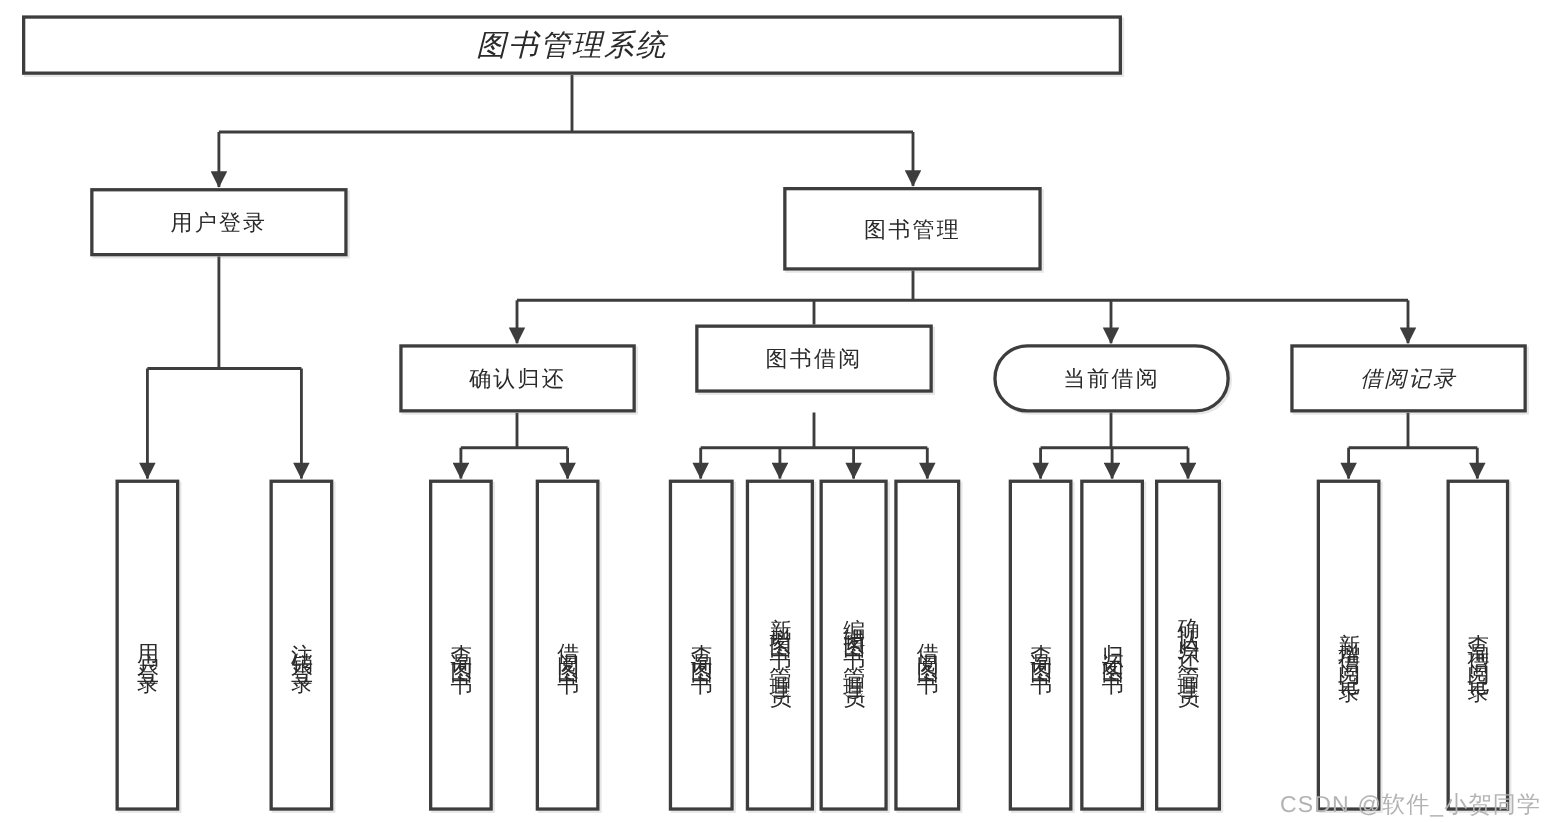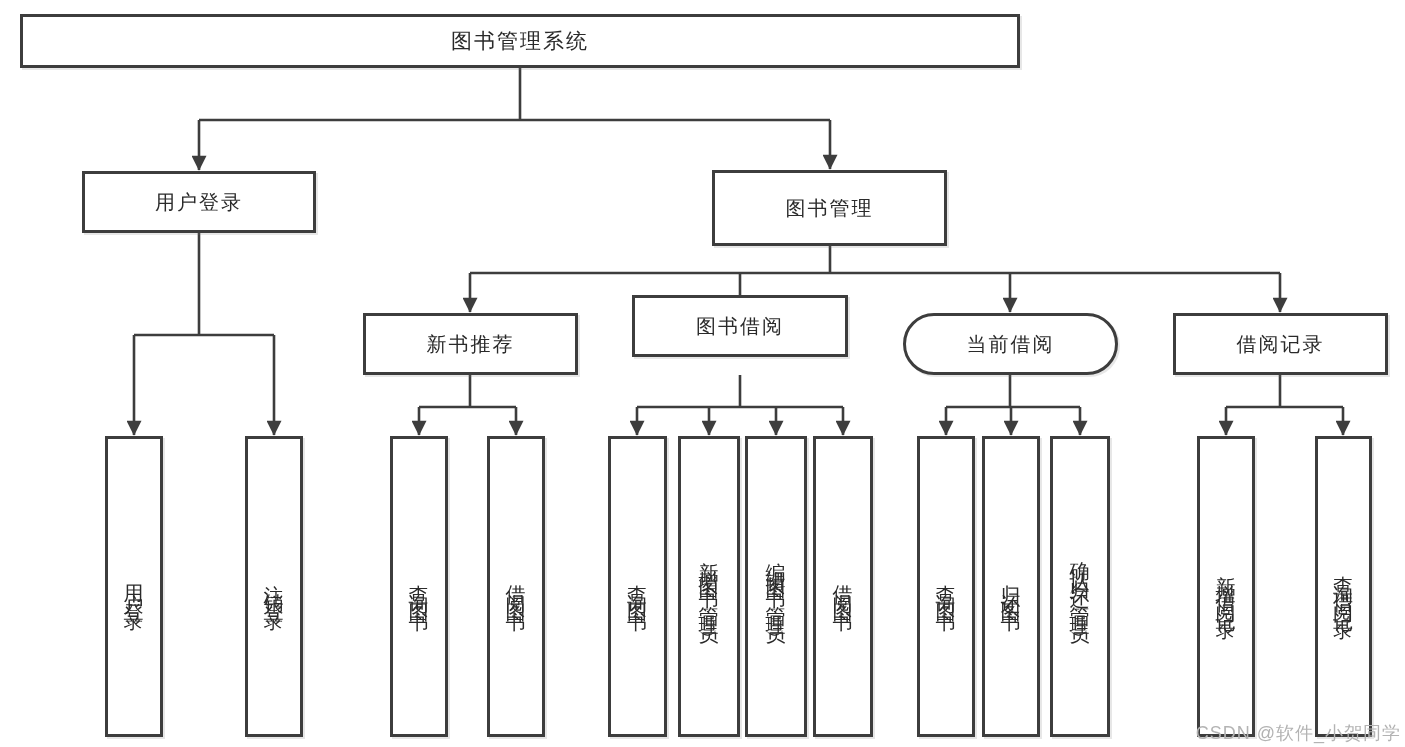--- a/index.html
+++ b/index.html
@@ -39,21 +39,21 @@
     writing-mode: vertical-rl;
     letter-spacing: 9px;
     font-size: 20px;
     white-space: normal;
     line-height: 1;
   }
   .watermark {
     position: absolute;
     right: 4px;
     bottom: 2px;
-    font-size: 18px;
+    font-size: 21px;
     letter-spacing: 1px;
     color: #b3b3b3;
     z-index: 5;
     pointer-events: none;
   }
   svg line, svg path { stroke: #3d3d3d; stroke-width: 2.6; fill: none; }
   svg .head { fill: #3d3d3d; stroke: none; }
 </style>
 </head>
 <body>
@@ -108,29 +108,29 @@
       <line x1="1080" y1="407" x2="1080" y2="435" marker-end="url(#arrow)"></line>
     </g>
 
     <g>
       <path d="M1280 375 V407 M1226 407 H1343"></path>
       <line x1="1226" y1="407" x2="1226" y2="435" marker-end="url(#arrow)"></line>
       <line x1="1343" y1="407" x2="1343" y2="435" marker-end="url(#arrow)"></line>
     </g>
   </svg>
 
-  <div class="node" style="left:20px; top:14px; width:1000px; height:54px; font-size:21px;">图书管理系统</div>
+  <div class="node" style="left:20px; top:14px; width:1000px; height:54px; font-size:27px;font-style:italic;">图书管理系统</div>
 
   <div class="node" style="left:82px; top:171px; width:234px; height:62px;">用户登录</div>
   <div class="node" style="left:712px; top:170px; width:235px; height:76px;">图书管理</div>
 
-  <div class="node" style="left:363px; top:313px; width:215px; height:62px;">新书推荐</div>
+  <div class="node" style="left:363px; top:313px; width:215px; height:62px;">确认归还</div>
   <div class="node" style="left:632px; top:295px; width:216px; height:62px;">图书借阅</div>
   <div class="node" style="left:903px; top:313px; width:215px; height:62px;border-radius:31px;">当前借阅</div>
-  <div class="node" style="left:1173px; top:313px; width:215px; height:62px;">借阅记录</div>
+  <div class="node" style="left:1173px; top:313px; width:215px; height:62px;font-style:italic;">借阅记录</div>
 
   <div class="node vnode" style="left:105px; top:436px; width:58px; height:301px;">用户登录</div>
   <div class="node vnode" style="left:245px; top:436px; width:58px; height:301px;">注销登录</div>
 
   <div class="node vnode" style="left:390px; top:436px; width:58px; height:301px;">查询图书</div>
   <div class="node vnode" style="left:487px; top:436px; width:58px; height:301px;">借阅图书</div>
 
   <div class="node vnode" style="left:608px; top:436px; width:59px; height:301px;">查询图书</div>
   <div class="node vnode" style="left:678px; top:436px; width:62px; height:301px;">新增图书（管理员）</div>
   <div class="node vnode" style="left:745px; top:436px; width:62px; height:301px;">编辑图书（管理员）</div>

